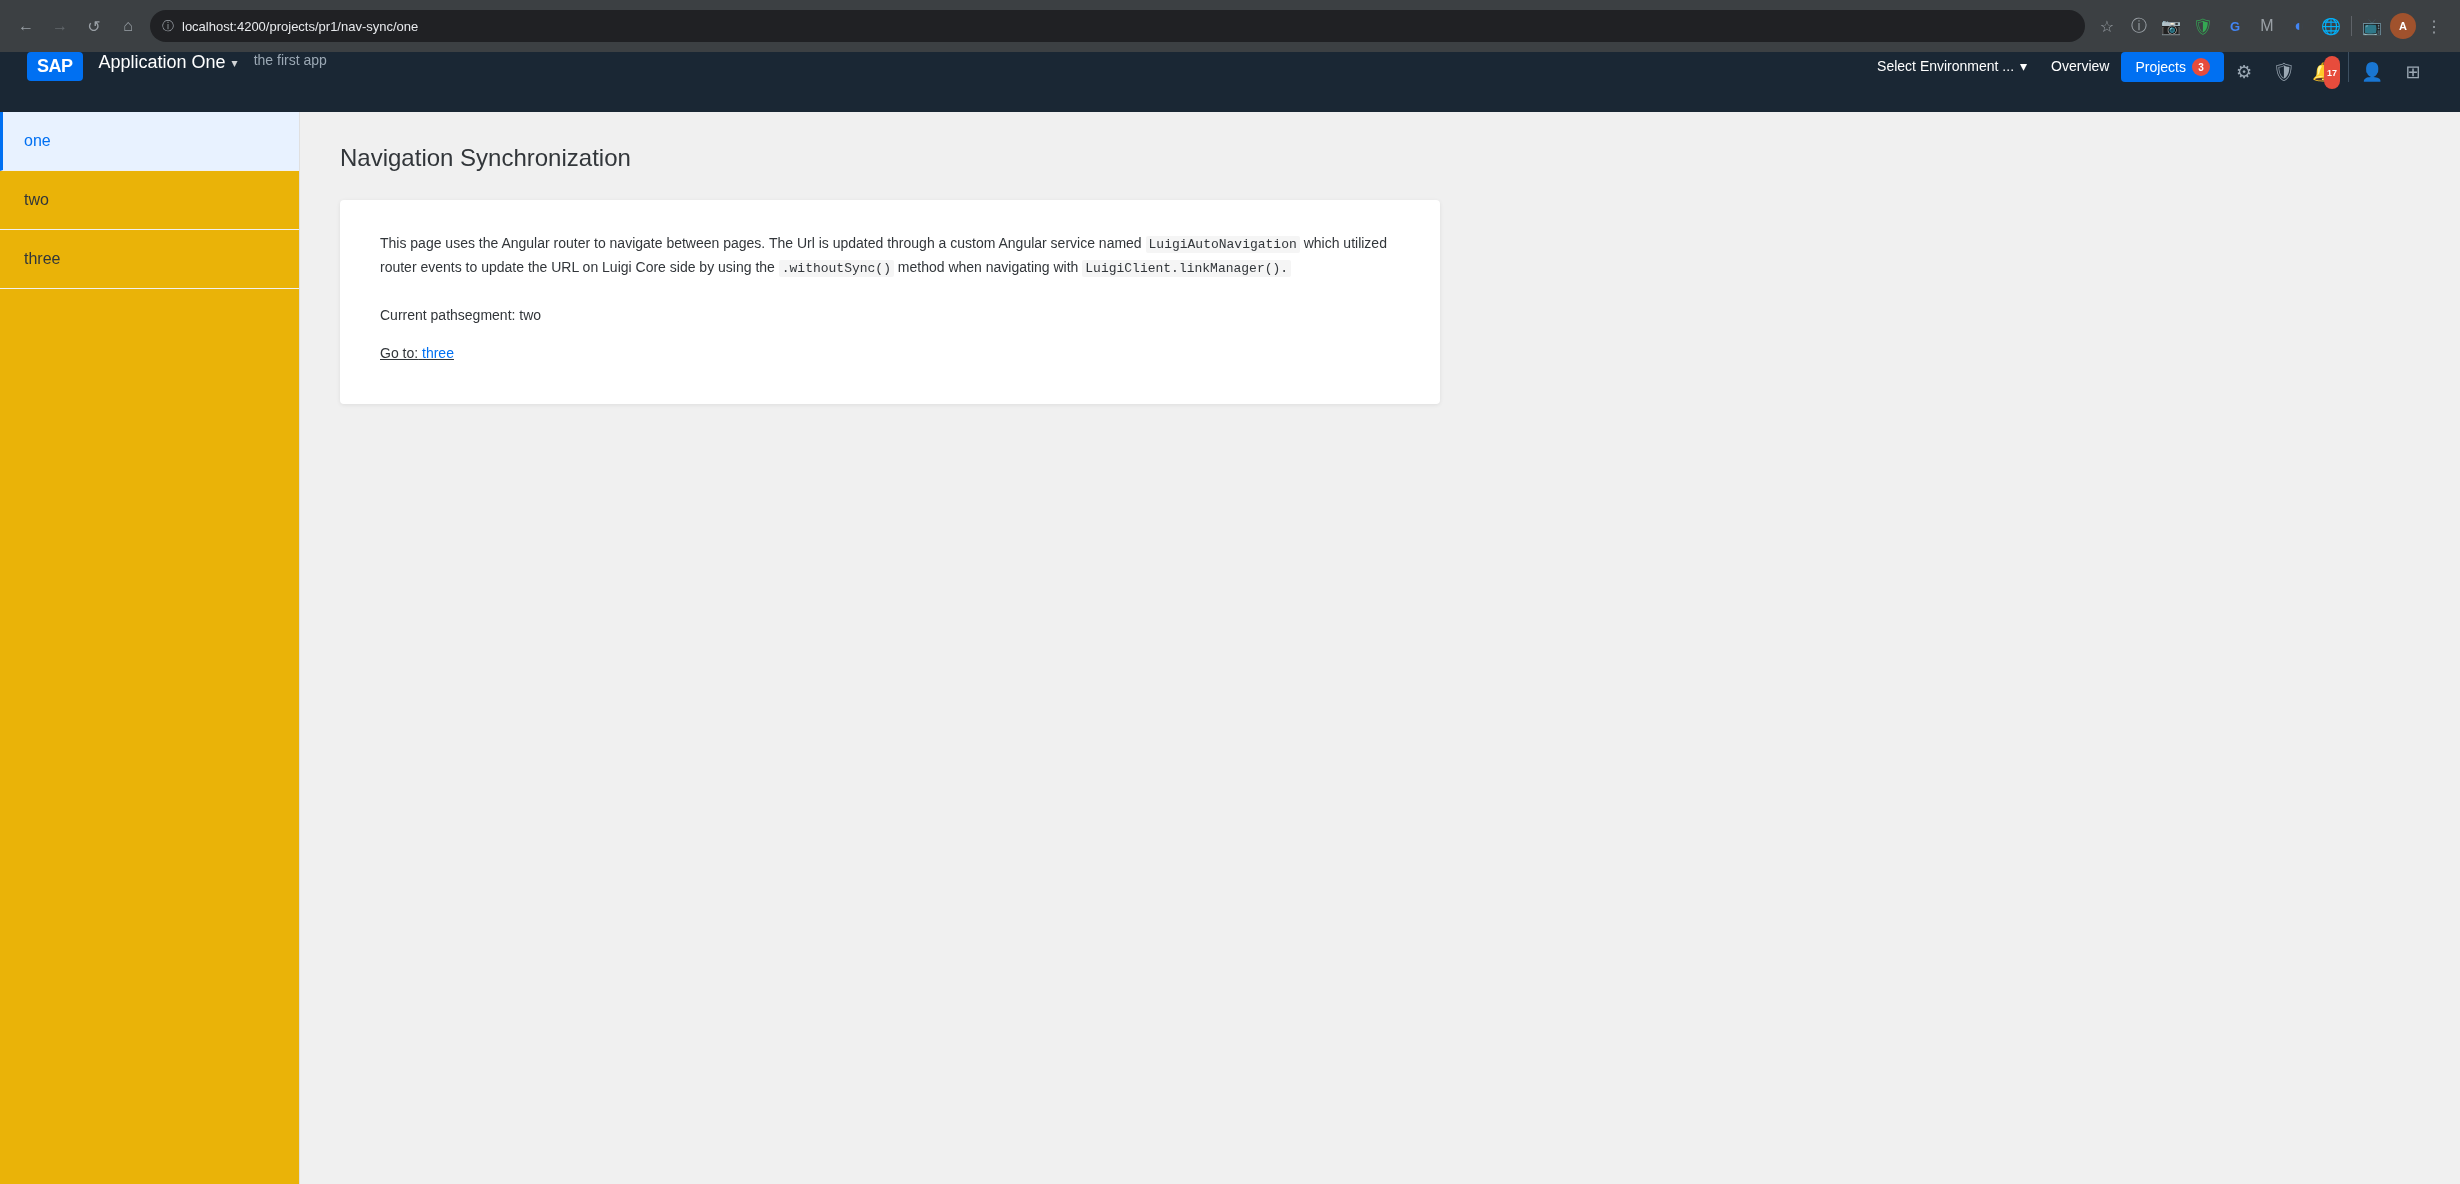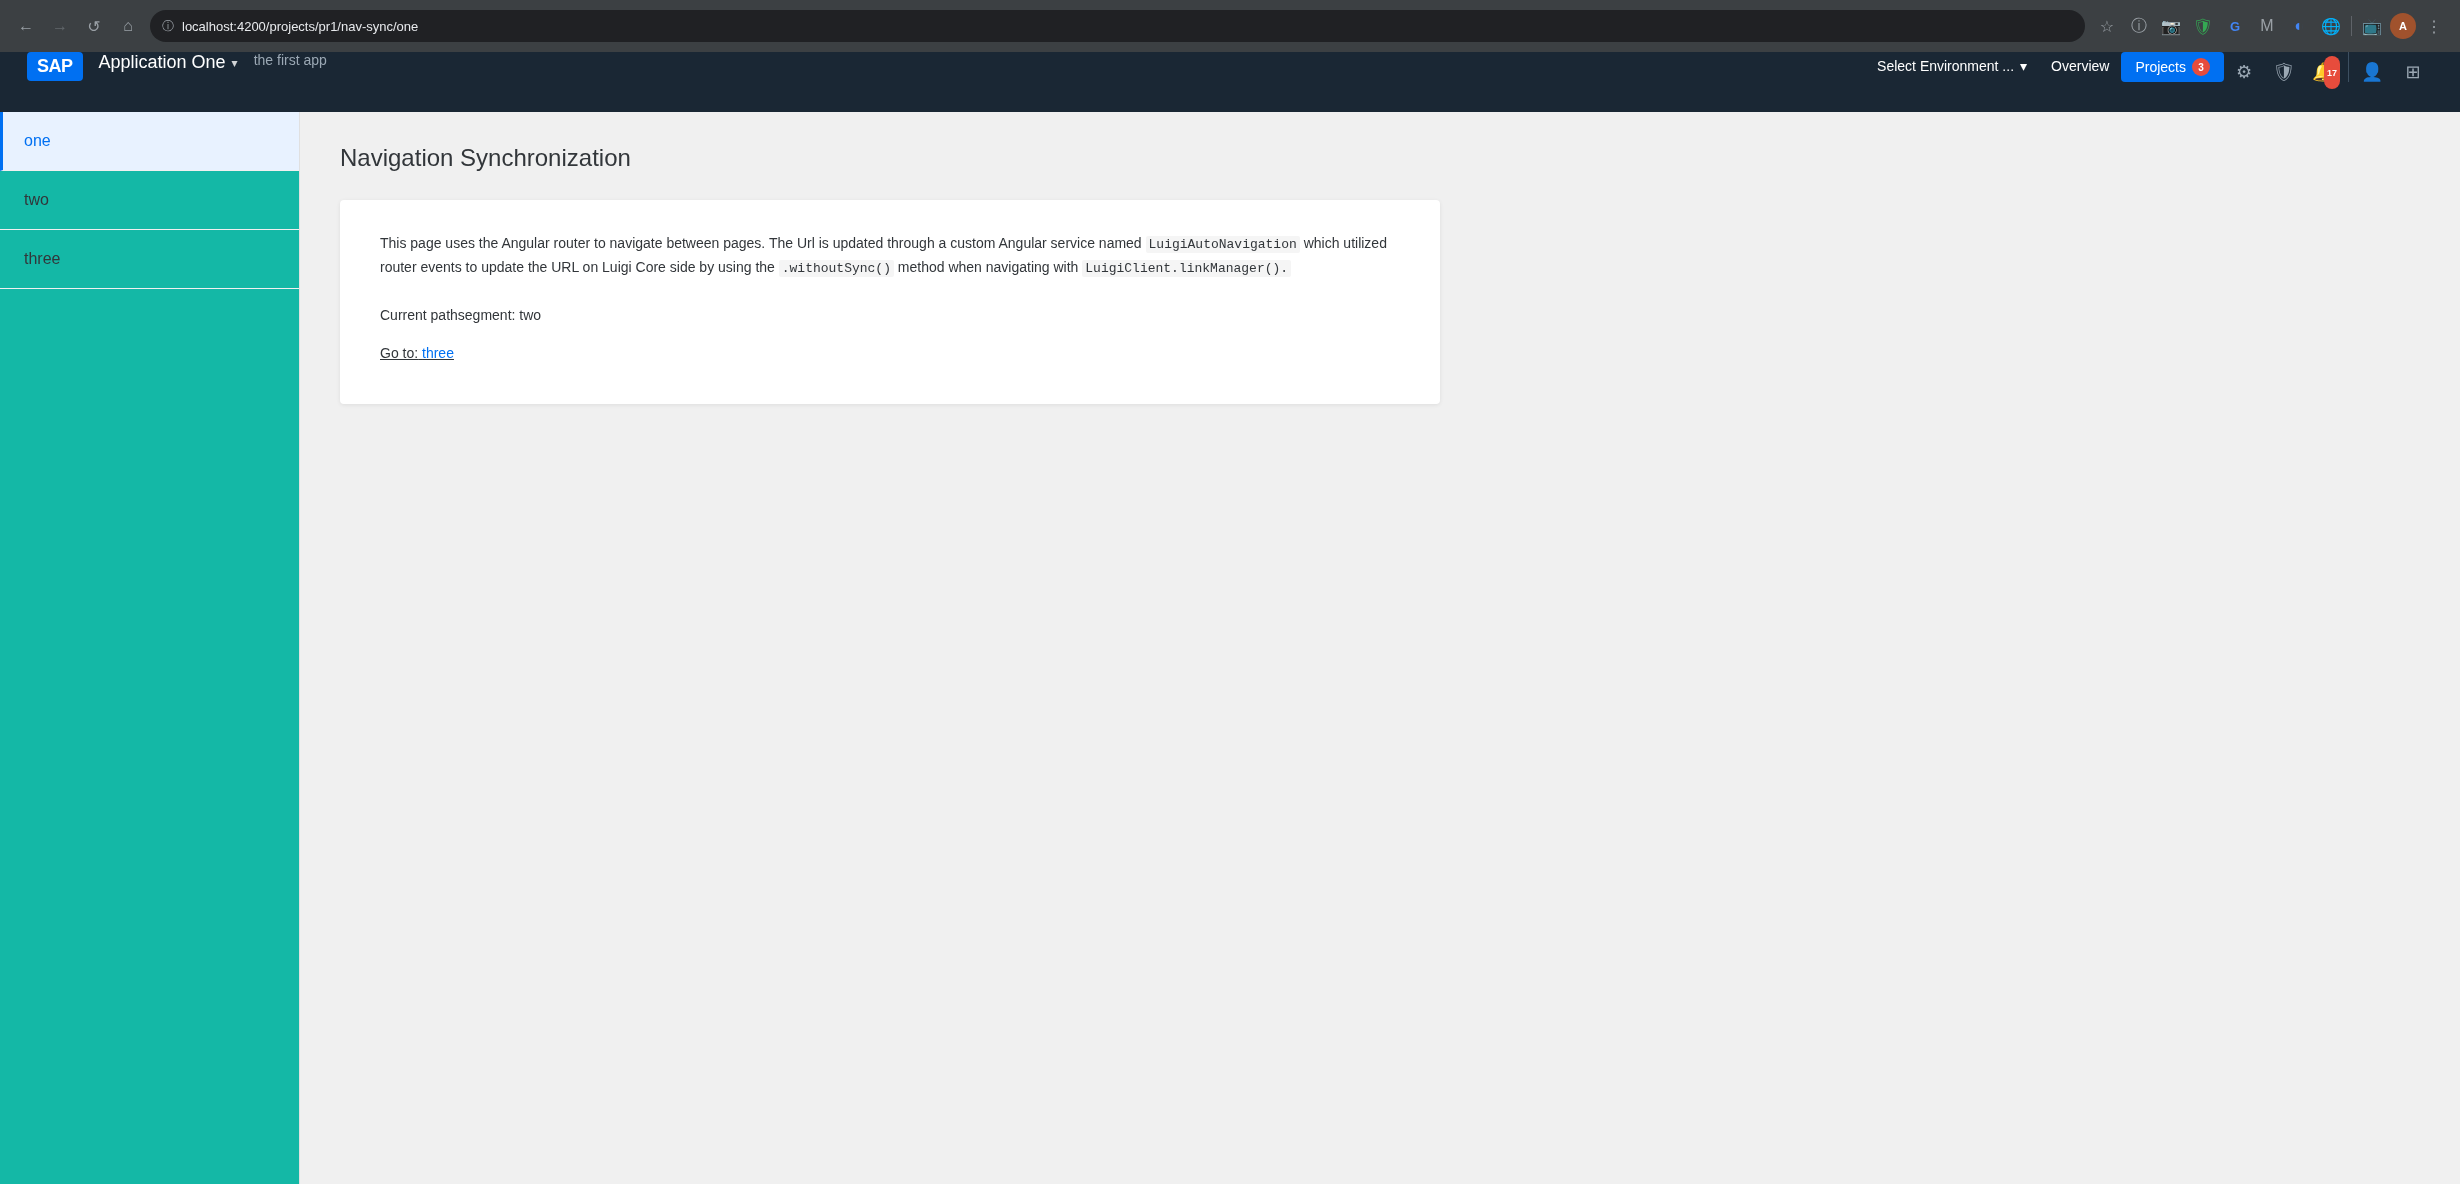--- a/index.html
+++ b/index.html
@@ -202,21 +202,21 @@
 
     
     .app-layout {
       display: flex;
       height: calc(100vh - 112px);
     }
 
     
     .sidebar {
       width: 300px;
-      background: #14b8a6;
+      background: #eab308;
       border-right: 1px solid #e0e0e0;
       flex-shrink: 0;
     }
     .sidebar-item {
       padding: 20px 24px;
       font-size: 16px;
       color: #32363a;
       border-bottom: 1px solid #f0f0f0;
       cursor: pointer;
     }

